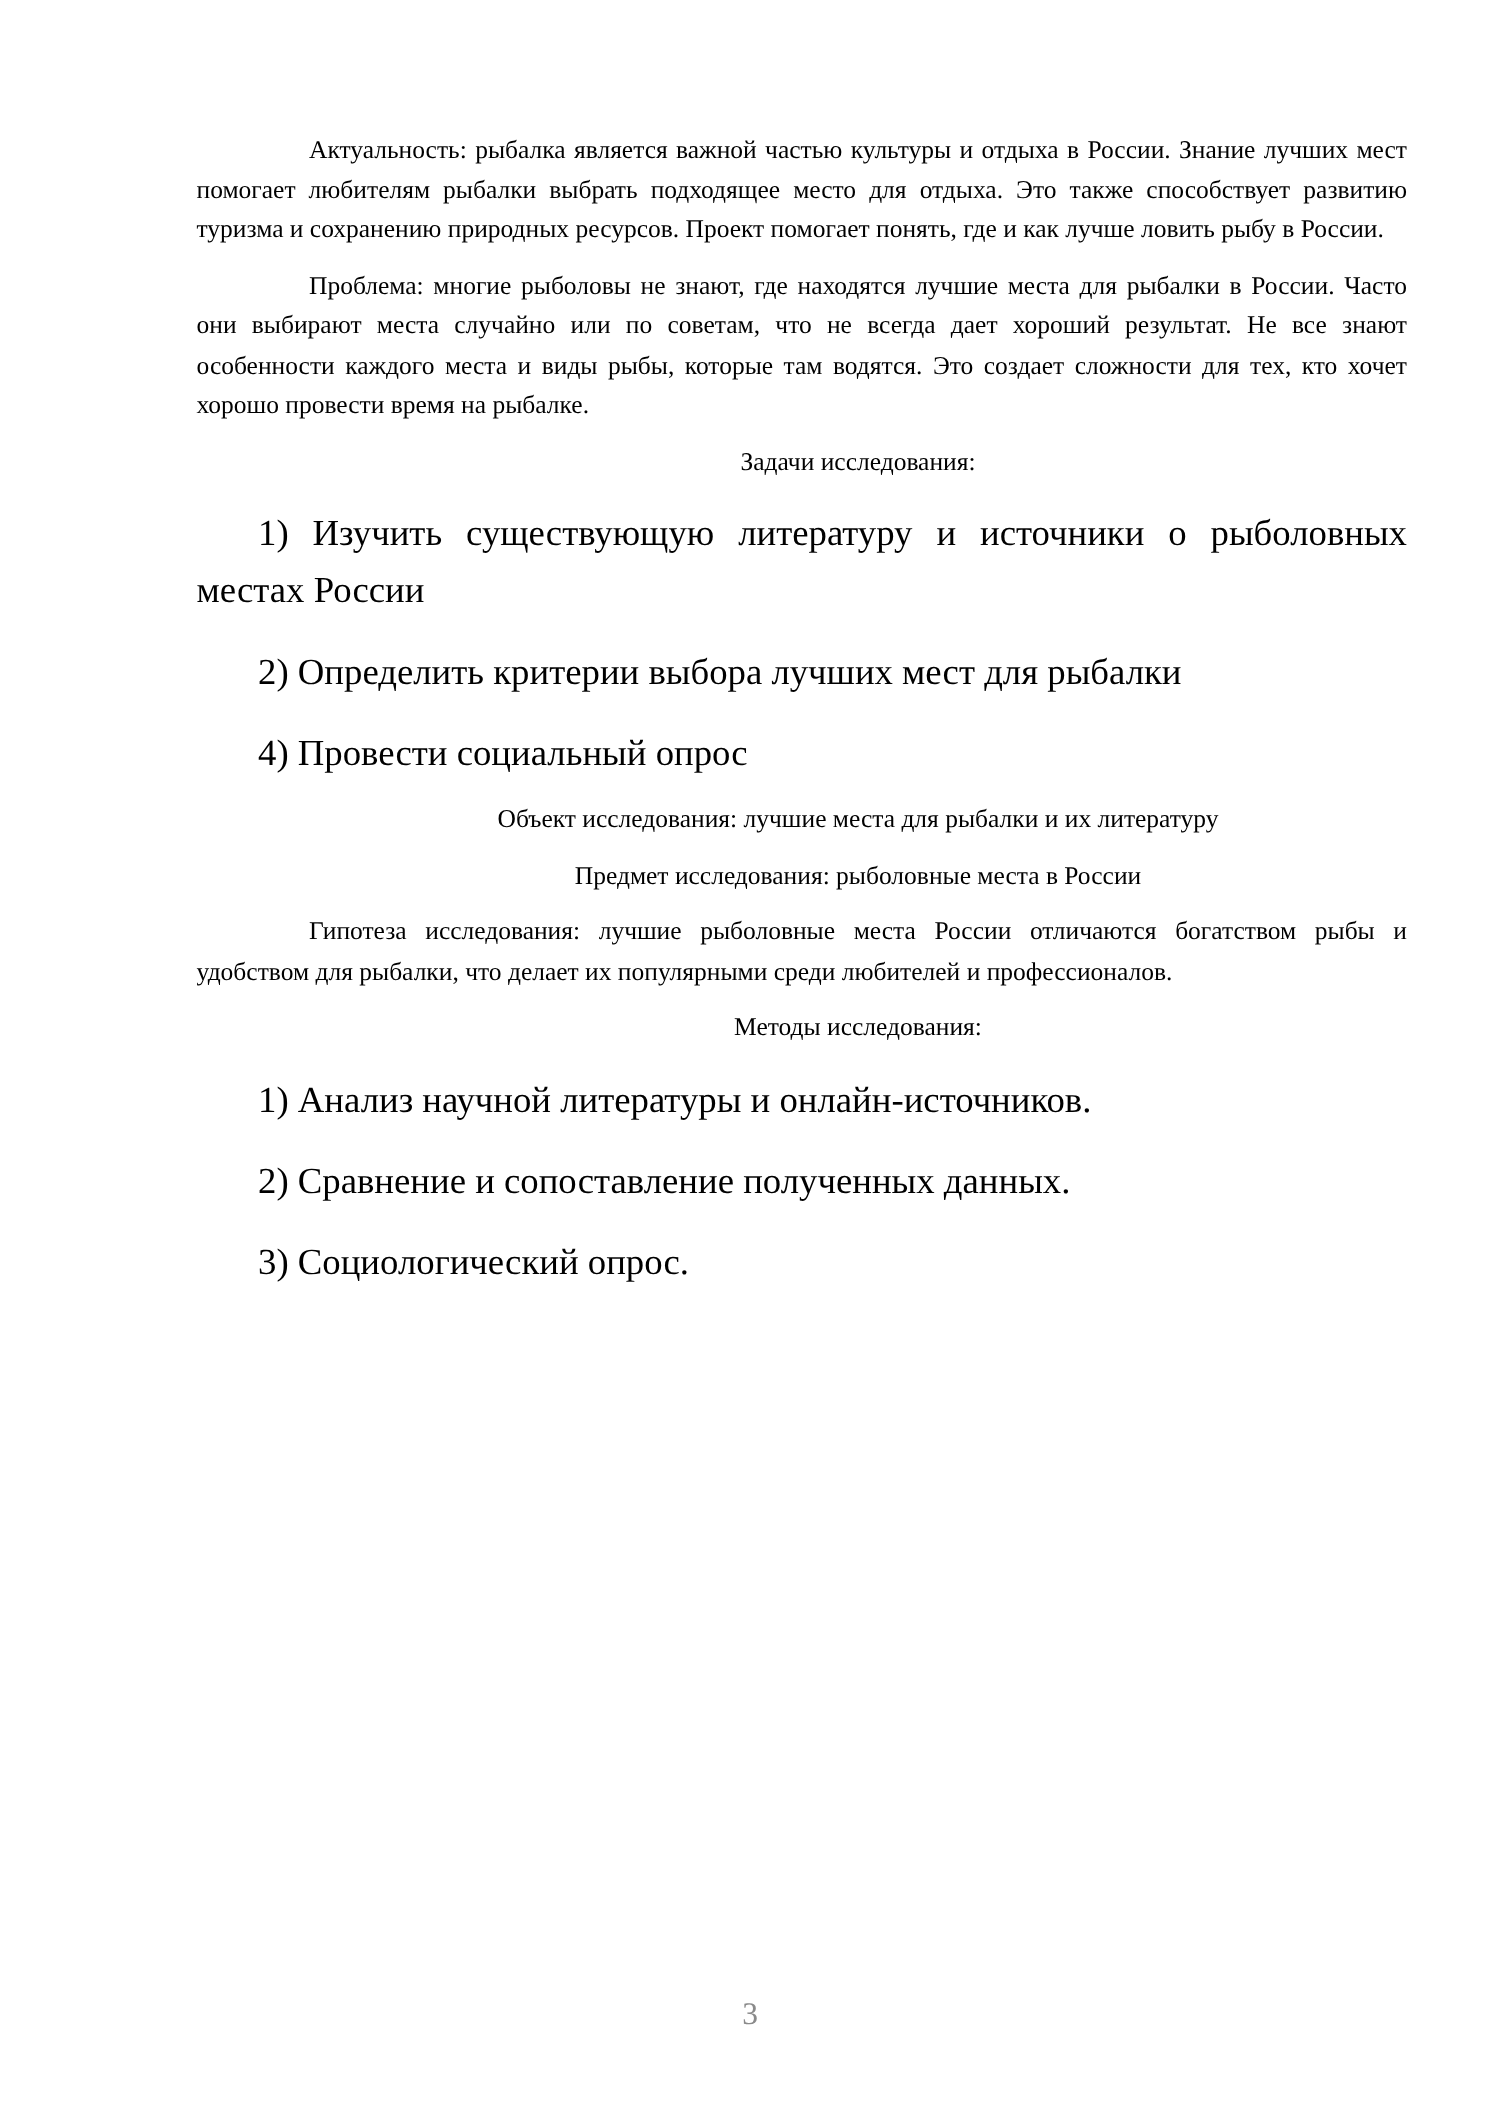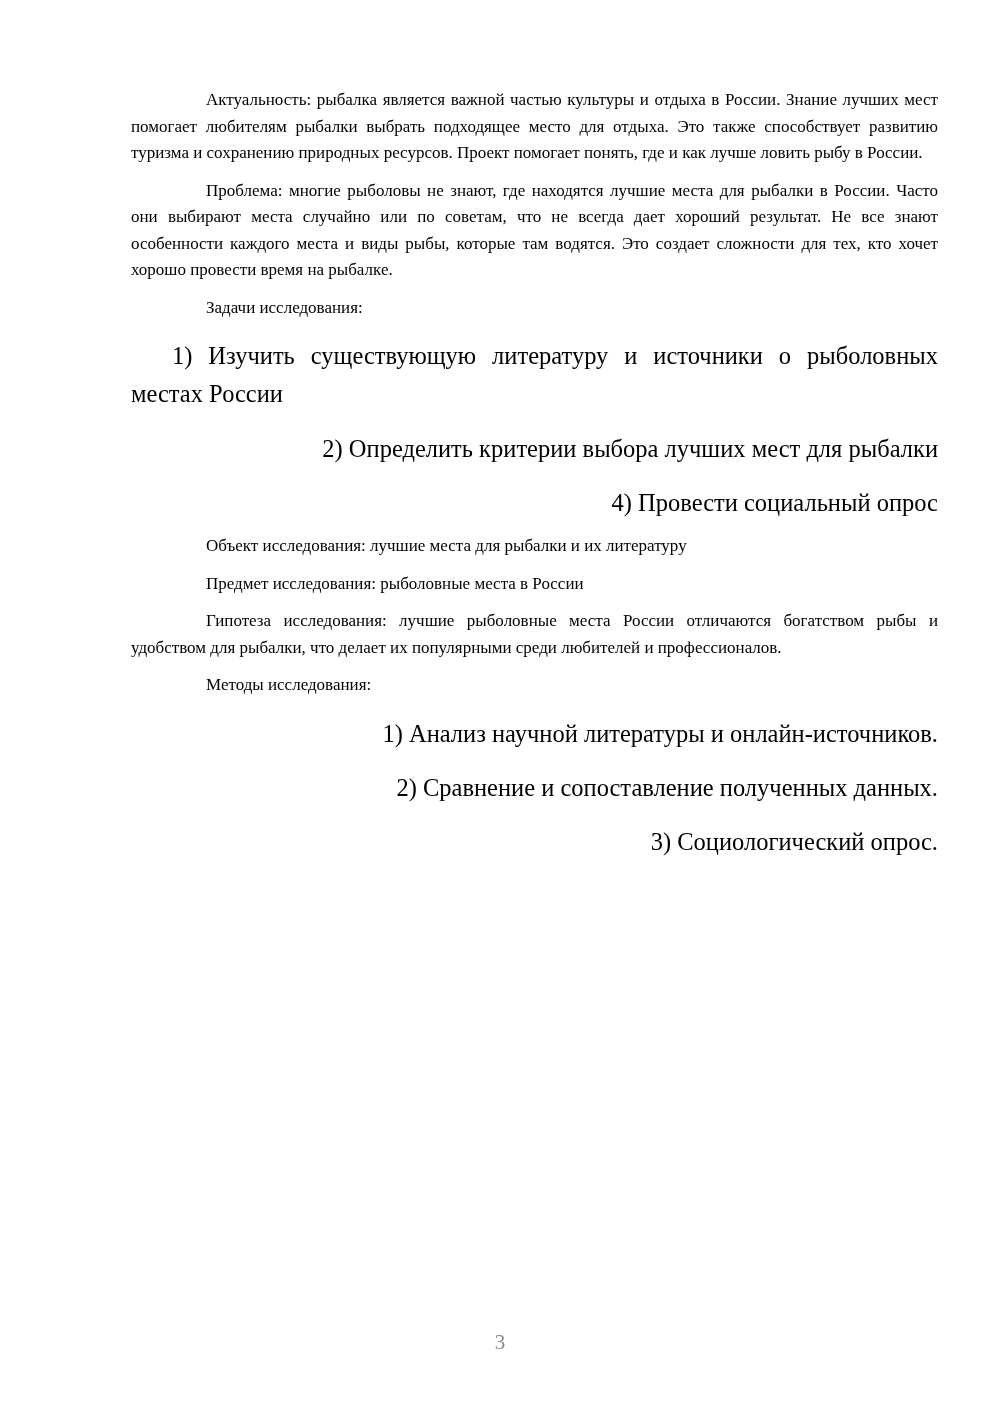--- a/index.html
+++ b/index.html
@@ -42,33 +42,33 @@
     text-justify: inter-word;
     text-indent: 75px;
     margin: 1px 0 11px 0;
     hyphens: none;
   }
   .para:last-of-type {
     margin-bottom: 0;
   }
   
   .para.single {
-    text-align: left;
+    text-align: center;
   }
   
   .list-item {
     font-size: 24.5px;
     line-height: 1.56;
     text-align: justify;
     text-justify: inter-word;
     text-indent: 41px;
     margin: 16px 0 11px 0;
   }
   .list-item.single {
-    text-align: right;
+    text-align: left;
   }
   .page-number {
     position: absolute;
     left: 0;
     right: 0;
     top: 1330px;
     text-align: center;
     font-size: 21px;
     color: #8a8a8a;
     font-family: "Liberation Serif", "DejaVu Serif", serif;

